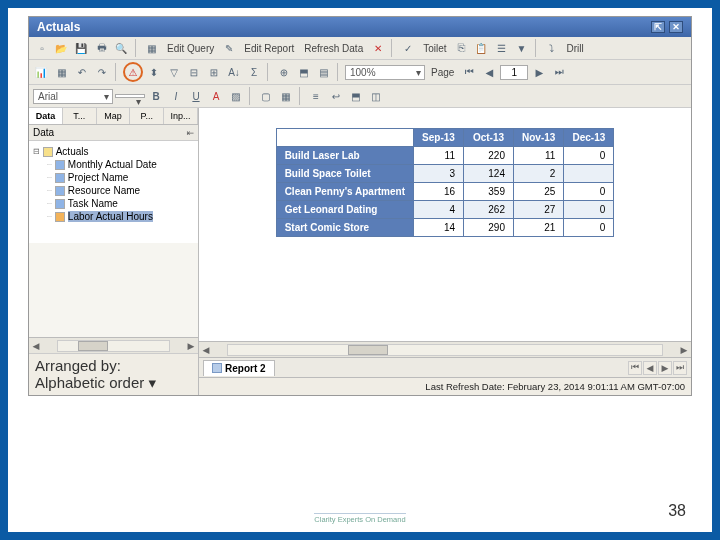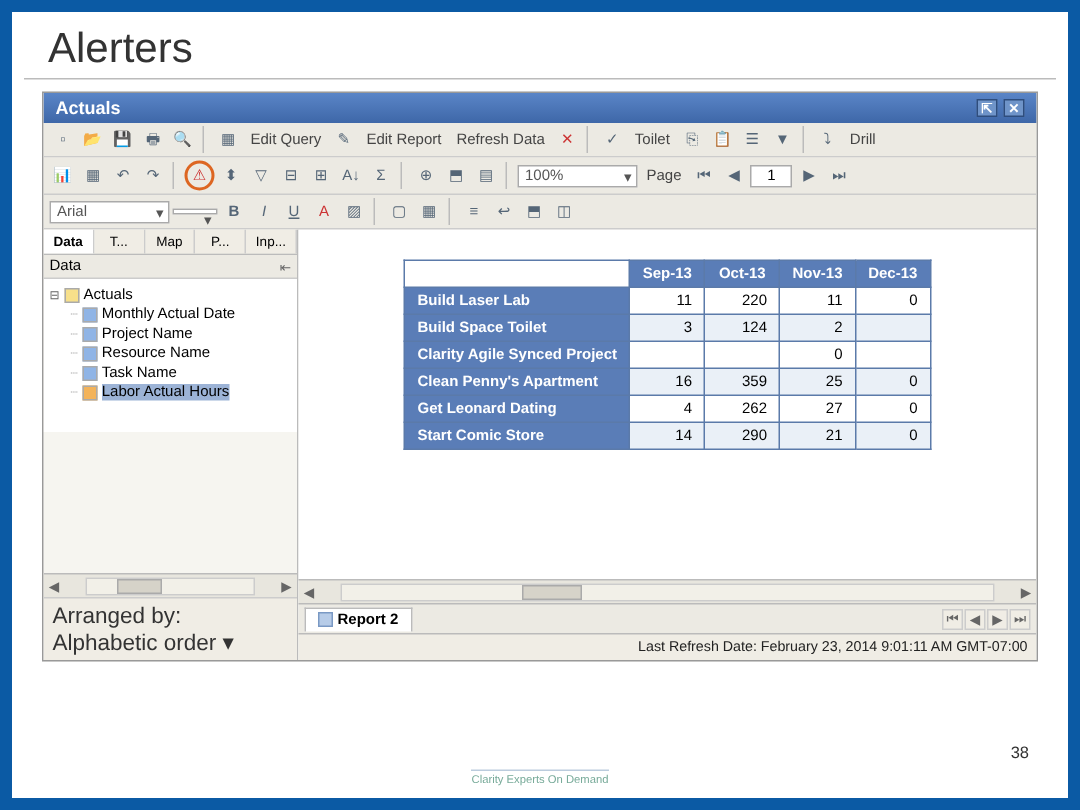--- a/index.html
+++ b/index.html
@@ -53,27 +53,26 @@
 .report-tab { display: flex; align-items: center; gap: 3px; padding: 2px 8px; border: 1px solid #bbb; border-bottom: none; background: #fff; font-size: 10px; margin-left: 4px; }
 .report-tab .ricon { width: 10px; height: 10px; background: #b7cce8; border: 1px solid #7a99c4; }
 .tab-nav { display: flex; gap: 1px; margin-left: auto; padding-right: 4px; }
 .tab-nav span { width: 14px; height: 14px; display: flex; align-items: center; justify-content: center; color: #666; font-size: 9px; border: 1px solid #ccc; background: #f0ede5; }
 .statusbar { border-top: 1px solid #bbb; background: #f0ede5; padding: 3px 6px; text-align: right; font-size: 9.5px; color: #222; }
 .slide-footer { position: absolute; bottom: 8px; left: 0; right: 0; display: flex; align-items: center; justify-content: center; font-size: 11px; color: #333; }
 .slide-footer .logo { display: flex; flex-direction: column; align-items: center; }
 .slide-footer .logoline { color: #0b5aa4; font-weight: normal; font-size: 16px; }
 .slide-footer .bigU { color: #0b5aa4; font-size: 24px; font-weight: bold; padding: 0 1px; }
 .slide-footer .tagline { font-size: 7.5px; color: #7a9; border-top: 1px solid #bcd; padding-top: 1px; }
-.page-num { position: absolute; right: 26px; bottom: 24px; font-size: 11px; color: #333; }
+.page-num { position: absolute; right: 26px; bottom: 12px; font-size: 16px; color: #333; }
 </style>
 </head>
 <body>
 
 <div class="outer-frame">
-  <h1 class="slide-title">Alerters</h1>
 
   <div class="app">
 
     <div class="titlebar">
       <span>Actuals</span>
       <div class="right">
         <span>⇱</span>
         <span>✕</span>
       </div>
     </div>
@@ -236,27 +235,20 @@
                   <td>0</td>
                 </tr>
                 <tr>
                   <th>Build Space Toilet</th>
                   <td>3</td>
                   <td>124</td>
                   <td>2</td>
                   <td></td>
                 </tr>
                 <tr>
-                  <th>Clarity Agile Synced Project</th>
-                  <td></td>
-                  <td></td>
-                  <td>0</td>
-                  <td></td>
-                </tr>
-                <tr>
                   <th>Clean Penny's Apartment</th>
                   <td>16</td>
                   <td>359</td>
                   <td>25</td>
                   <td>0</td>
                 </tr>
                 <tr>
                   <th>Get Leonard Dating</th>
                   <td>4</td>
                   <td>262</td>

